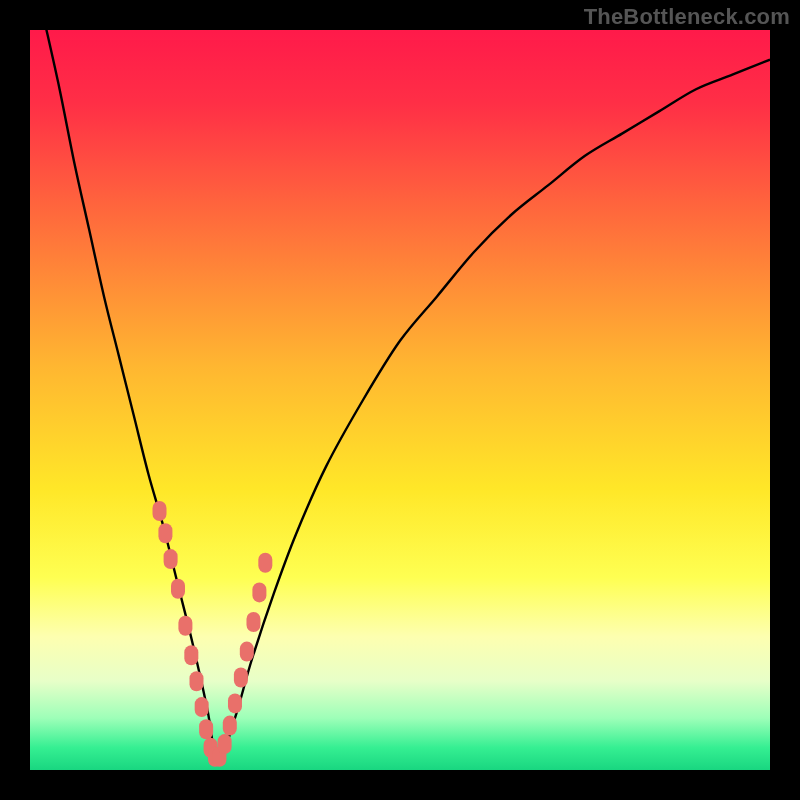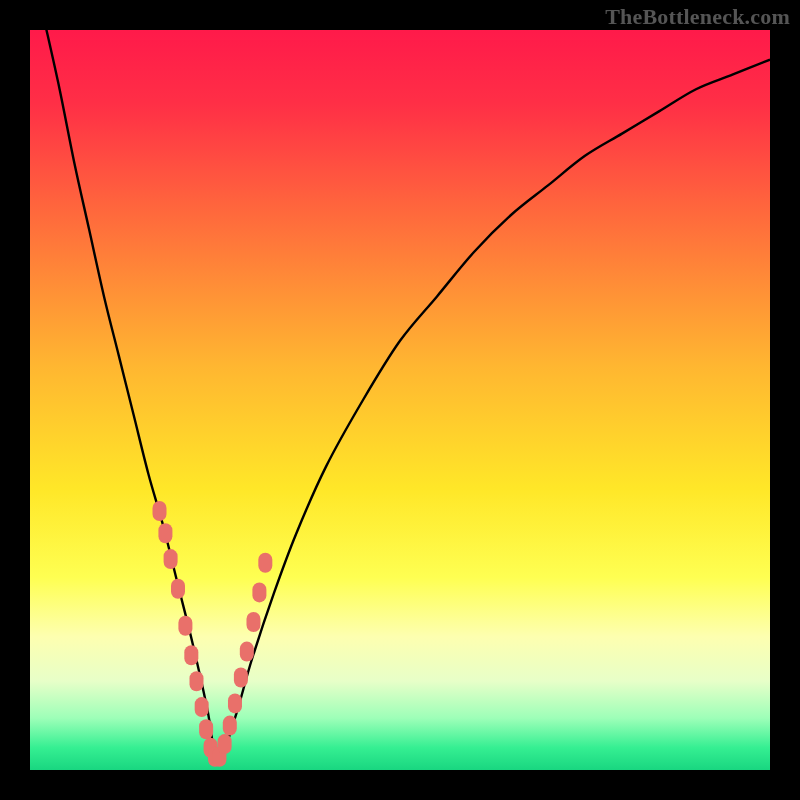--- a/index.html
+++ b/index.html
@@ -28,21 +28,20 @@
     
   }
   .watermark {
     position: absolute;
     top: 4px;
     right: 10px;
     font-weight: bold;
     font-size: 22px;
     color: #555;
     letter-spacing: 0.2px;
-    font-family: Liberation Serif, serif;
   }
   .curve-svg {
     position: absolute;
     top: 0;
     left: 0;
     width: 740px;
     height: 740px;
   }
 </style>
 </head>

